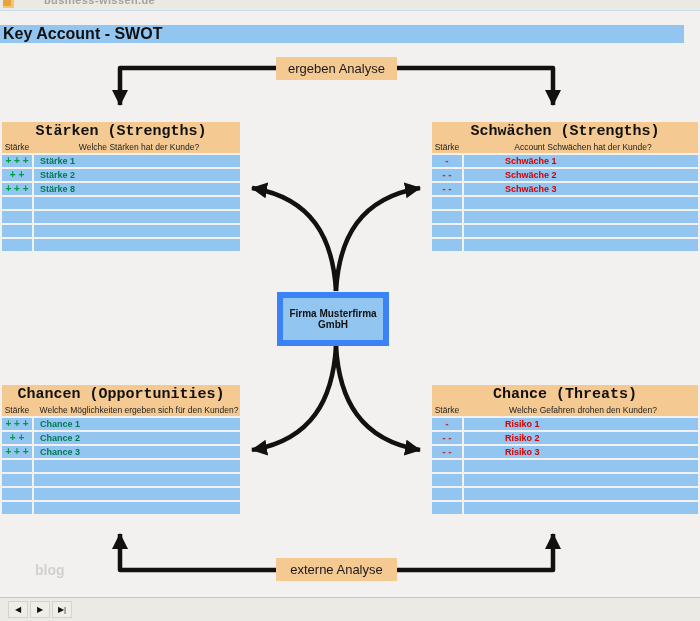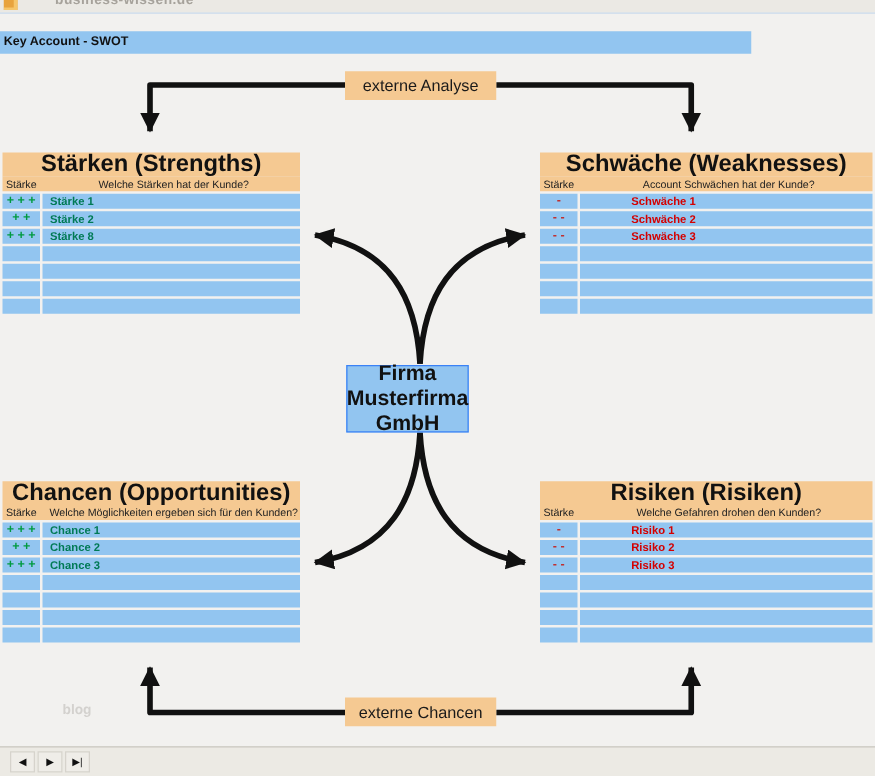--- a/index.html
+++ b/index.html
@@ -13,70 +13,70 @@
     font-family:"Liberation Sans", sans-serif; color:#111;
   }
   
   .titlebar{position:absolute;left:0;top:0;width:700px;height:11px;background:#EBE9E4;
     border-bottom:1px solid #CBDDEF;overflow:hidden;padding-left:48px;}
   .titlebar .app-icon{position:absolute;left:3px;top:0;width:11px;height:8px;background:#E8A33D;
     box-shadow:inset -3px -2px 0 #F6C66B;}
   .titlebar .title-text{position:absolute;left:44px;top:-6px;font-size:11px;font-weight:bold;
     color:#A6A29B;letter-spacing:.4px;}
   
-  .keybar{position:absolute;left:0;top:25px;width:601px;height:18px;background:var(--blue);
-    font-size:10px;font-weight:bold;line-height:18px;padding-left:3px;}
+  .keybar{position:absolute;left:0;top:25px;width:684px;height:18px;background:var(--blue);
+    font-size:16px;font-weight:bold;line-height:18px;padding-left:3px;}
   
   .analyse-box{position:absolute;left:276px;width:121px;height:23px;background:var(--orange);
     text-align:center;font-size:13px;line-height:23px;color:#1a1a1a;z-index:6;}
   #interne{top:57px;} #externe{top:558px;}
   
-  .center-box{position:absolute;left:277px;top:292px;width:98px;height:54px;background:var(--blue);
-    border:1px solid #3b82f6;z-index:6;display:flex;align-items:center;justify-content:center;
-    font-size:17px;font-weight:bold;text-align:center;}
+  .center-box{position:absolute;left:277px;top:292px;width:112px;height:54px;background:var(--blue);
+    border:6px solid #3b82f6;z-index:6;display:flex;align-items:center;justify-content:center;
+    font-size:10px;font-weight:bold;text-align:center;}
   
   .swot-table{position:absolute;z-index:2;}
   #t0,#t2{left:2px;width:238px;} #t1,#t3{left:432px;width:266px;}
   #t0,#t1{top:122px;} #t2,#t3{top:385px;}
   .tbl-title{height:19px;line-height:19px;background:var(--orange);text-align:center;
-    font-size:19px;font-weight:bold;color:#111;}
+    font-size:15px;font-weight:bold;color:#111;font-family:Liberation Mono, monospace;}
   .tbl-colhead{height:12px;background:var(--orange);display:flex;font-size:8.5px;
     line-height:12px;color:#222;white-space:nowrap;}
   .tbl-colhead .ch1{width:30px;text-align:center;flex:0 0 30px;}
   .tbl-colhead .ch2{padding-left:6px;flex:1;text-align:center;}
   .tbl-rows{margin-top:2px;}
   .tbl-row{display:flex;height:12px;margin-bottom:2px;}
   .tbl-row .cell{background:var(--blue);line-height:12px;overflow:hidden;}
   .tbl-row .mark{flex:0 0 30px;margin-right:2px;text-align:center;font-size:10px;font-weight:bold;}
   .tbl-row .label{flex:1;padding-left:6px;font-size:9px;font-weight:bold;}
   .positive.mark{color:var(--pos-mark);} .positive.label{color:var(--pos-label);}
   .negative.mark{color:var(--neg-mark);} .negative.label{color:var(--neg-label);padding-left:41px;}
   
   svg.arrows{position:absolute;left:0;top:0;z-index:5;pointer-events:none;}
   
-  .watermark{position:absolute;left:50px;top:562px;font-size:11px;font-weight:bold;color:#D3D1CE;}
+  .watermark{position:absolute;left:35px;top:562px;font-size:14px;font-weight:bold;color:#D3D1CE;}
   
   .tabbar{position:absolute;left:0;top:597px;width:700px;height:24px;background:#ECEAE4;
     border-top:1px solid #C9C6C0;}
   .tab-nav{position:absolute;top:3px;width:20px;height:17px;background:#EFEDE8;
     border:1px solid #D6D3CC;text-align:center;font-size:8px;line-height:16px;color:#111;cursor:default;}
   #nav0{left:8px;} #nav1{left:30px;} #nav2{left:52px;}
 </style>
 </head>
 <body>
 
 <div class="titlebar">
   <span class="app-icon"></span>
   <span class="title-text">business-wissen.de</span>
 </div>
 
 <div class="keybar">Key Account - SWOT</div>
 
-<div class="analyse-box" id="interne">externe Analyse</div>
-<div class="analyse-box" id="externe">externe Chancen</div>
+<div class="analyse-box" id="interne">ergeben Analyse</div>
+<div class="analyse-box" id="externe">externe Analyse</div>
 
 <div class="center-box">Firma Musterfirma GmbH</div>
 
 <div class="swot-table" id="t0">
   <div class="tbl-title">Stärken (Strengths)</div>
   <div class="tbl-colhead">
     <span class="ch1">Stärke</span>
     <span class="ch2">Welche Stärken hat der Kunde?</span>
   </div>
   <div class="tbl-rows">
@@ -105,21 +105,21 @@
         <div class="cell label positive"></div>
       </div>
       <div class="tbl-row">
         <div class="cell mark positive"></div>
         <div class="cell label positive"></div>
       </div>
     </div>
 </div>
 
 <div class="swot-table" id="t1">
-  <div class="tbl-title">Schwäche (Weaknesses)</div>
+  <div class="tbl-title">Schwächen (Strengths)</div>
   <div class="tbl-colhead">
     <span class="ch1">Stärke</span>
     <span class="ch2">Account Schwächen hat der Kunde?</span>
   </div>
   <div class="tbl-rows">
       <div class="tbl-row">
         <div class="cell mark negative">-</div>
         <div class="cell label negative">Schwäche 1</div>
       </div>
       <div class="tbl-row">
@@ -181,21 +181,21 @@
         <div class="cell label positive"></div>
       </div>
       <div class="tbl-row">
         <div class="cell mark positive"></div>
         <div class="cell label positive"></div>
       </div>
     </div>
 </div>
 
 <div class="swot-table" id="t3">
-  <div class="tbl-title">Risiken (Risiken)</div>
+  <div class="tbl-title">Chance (Threats)</div>
   <div class="tbl-colhead">
     <span class="ch1">Stärke</span>
     <span class="ch2">Welche Gefahren drohen den Kunden?</span>
   </div>
   <div class="tbl-rows">
       <div class="tbl-row">
         <div class="cell mark negative">-</div>
         <div class="cell label negative">Risiko 1</div>
       </div>
       <div class="tbl-row">

